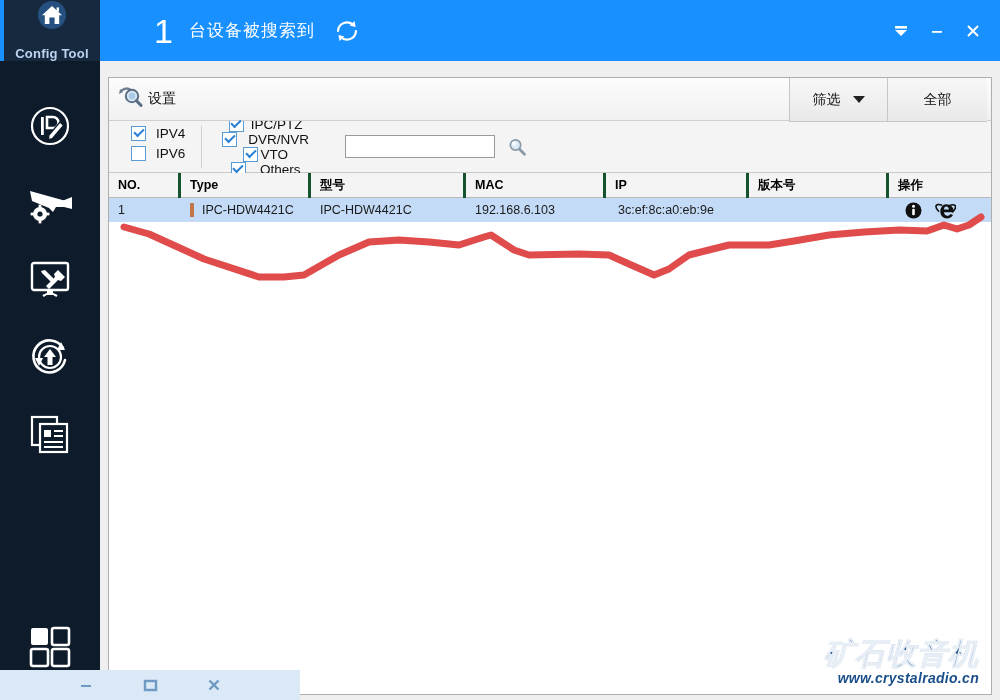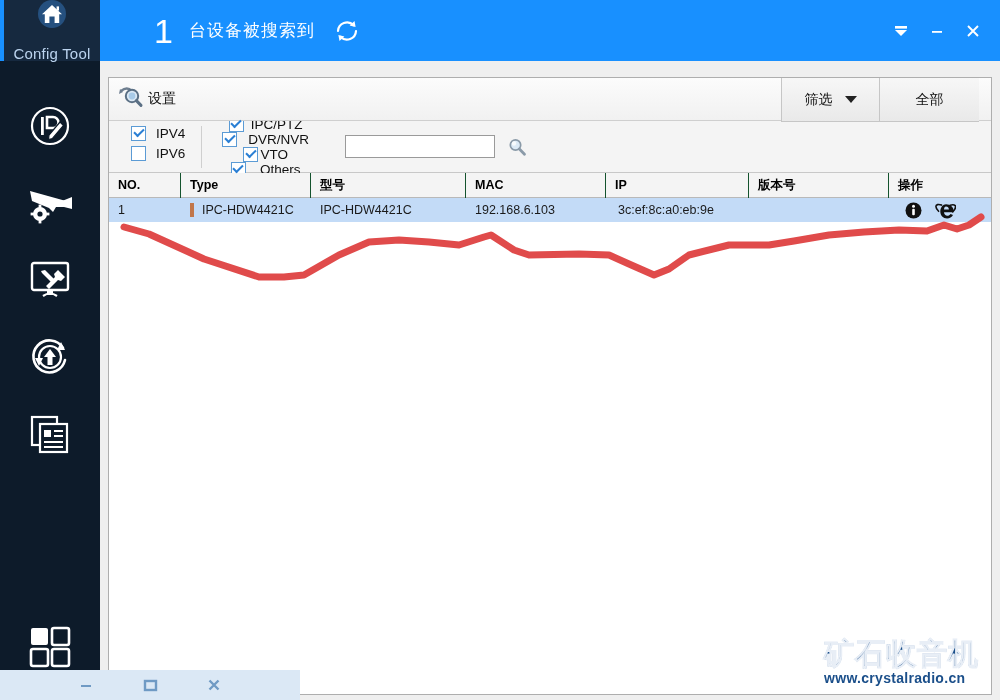--- a/index.html
+++ b/index.html
@@ -28,21 +28,21 @@
     border-left: 4px solid #1890ff;
     display: flex; flex-direction: column;
     align-items: center; justify-content: center;
     cursor: pointer;
   }
   .logo-home {
     width: 30px; height: 30px;
     display: flex; align-items: center; justify-content: center;
   }
   .logo-text {
-    color: #bcd4ef; font-size: 15px; font-weight: normal;
+    color: #bcd4ef; font-size: 13px; font-weight: bold;
     letter-spacing: .2px; margin-top: 16px;
   }
   .nav-list { margin-top: 26px; width: 100%; }
   .nav-item {
     width: 100%; height: 77px;
     display: flex; align-items: center; justify-content: center;
     cursor: pointer;
   }
   .nav-item svg { display: block; }
   .sidebar-bottom {
@@ -102,21 +102,21 @@
     border-bottom: 1px solid #cfcfcf;
     display: flex; align-items: center;
     position: relative;
   }
   .setbar-left {
     display: flex; align-items: center; padding-left: 9px;
     cursor: pointer; height: 100%;
   }
   .setbar-label { font-size: 14px; color: #111; margin-left: 4px; }
   .tabs {
-    position: absolute; right: 12px; top: 0; height: 44px;
+    position: absolute; right: 4px; top: 0; height: 44px;
     display: flex; align-items: stretch;
   }
   .tab {
     display: flex; align-items: center; justify-content: center;
     font-size: 14px; color: #111; cursor: pointer;
     background: linear-gradient(#f7f7f7, #e9e9e9);
     border-left: 1px solid #c6c6c6;
     border-bottom: 1px solid #c6c6c6;
   }
   .tab-filter { width: 98px; gap: 12px; }
@@ -171,21 +171,21 @@
 
   
   .thead {
     height: 25px; min-height: 25px;
     background: #f4f4f4;
     border-bottom: 1px solid #b9b9b9;
     display: flex; align-items: center;
   }
   .th {
     font-size: 12.5px; font-weight: bold; color: #000;
-    border-right: 1px solid #14532d;
+    border-right: 3px solid #14532d;
     height: 25px; display: flex; align-items: center;
     padding-left: 9px; cursor: pointer;
     flex: 0 0 auto;
   }
   .th:last-child { border-right: none; }
   .row {
     height: 25px; min-height: 25px;
     background: #c3dbf7;
     display: flex; align-items: center;
     cursor: pointer;
@@ -208,21 +208,21 @@
   
   .annot {
     position: absolute; left: 0; top: -16px;
     width: 884px; height: 120px;
     pointer-events: none;
   }
 
   
   .watermark {
     position: absolute; right: 12px; bottom: 8px;
-    text-align: left; user-select: none;
+    text-align: right; user-select: none; font-style: italic;
   }
   .wm-cn {
     font-size: 30px; font-weight: bold; color: #1b4f8a;
     letter-spacing: 1px; line-height: 1.05;
     -webkit-text-stroke: 1px #e8eef6;
   }
   .wm-url {
     font-size: 14px; color: #1b4f8a; font-weight: bold;
     letter-spacing: .3px; margin-top: 1px;
   }

